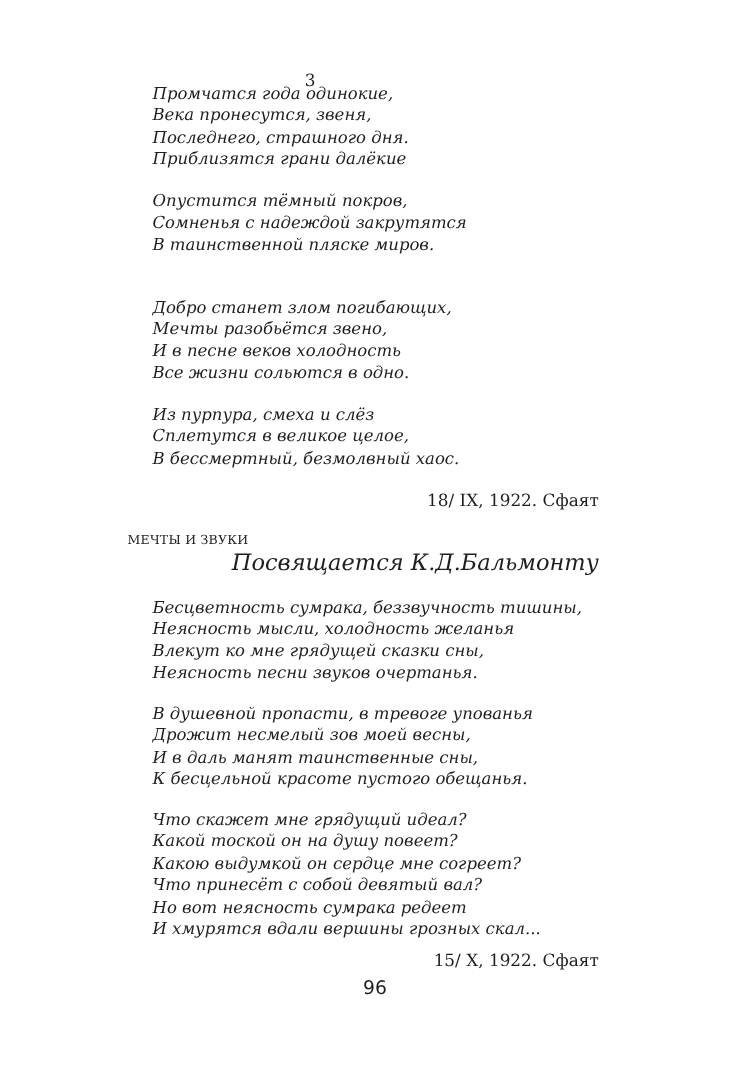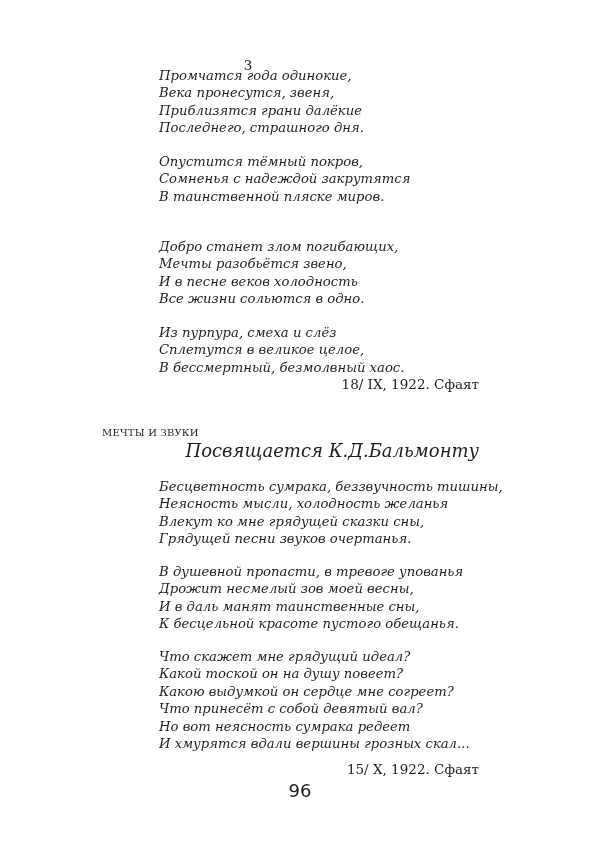--- a/index.html
+++ b/index.html
@@ -30,21 +30,21 @@
       line-height: 17px;
     }
     .stanza {
       position: absolute;
       left: 122px;
       font-style: italic;
       font-size: 13.2px;
       line-height: 17.4px;
       white-space: nowrap;
     }
-    .stanza .line { display: block; margin-left: 37px; }
+    .stanza .line { display: block; }
     .date {
       position: absolute;
       right: 121px;
       font-size: 13.5px;
       line-height: 17px;
       white-space: nowrap;
     }
     .title {
       position: absolute;
       left: 102px;
@@ -62,36 +62,36 @@
       line-height: 17px;
       white-space: nowrap;
     }
     .page-number {
       position: absolute;
       left: 280px;
       top: 782px;
       width: 40px;
       text-align: center;
       font-family: "DejaVu Sans", "Liberation Sans", sans-serif;
-      font-size: 18px;
+      font-size: 15px;
       line-height: 17px;
     }
   </style>
 </head>
 <body>
 
 <div class="page">
 
   <div class="section-num">3</div>
 
   <div class="stanza" style="top:67px;">
     <span class="line">Промчатся года одинокие,</span>
     <span class="line">Века пронесутся, звеня,</span>
+    <span class="line">Последнего, страшного дня.</span>
     <span class="line">Приблизятся грани далёкие</span>
-    <span class="line">Последнего, страшного дня.</span>
   </div>
 
   <div class="stanza" style="top:153px;">
     <span class="line">Опустится тёмный покров,</span>
     <span class="line">Сомненья с надеждой закрутятся</span>
     <span class="line">В таинственной пляске миров.</span>
   </div>
 
   <div class="stanza" style="top:238px;">
     <span class="line">Добро станет злом погибающих,</span>
@@ -99,30 +99,30 @@
     <span class="line">И в песне веков холодность</span>
     <span class="line">Все жизни сольются в одно.</span>
   </div>
 
   <div class="stanza" style="top:324px;">
     <span class="line">Из пурпура, смеха и слёз</span>
     <span class="line">Сплетутся в великое целое,</span>
     <span class="line">В бессмертный, безмолвный хаос.</span>
   </div>
 
-  <div class="date" style="top:376px;">18/ IX, 1922. Сфаят</div>
+  <div class="date" style="top:393px;">18/ IX, 1922. Сфаят</div>
 
   <div class="title">МЕЧТЫ И ЗВУКИ</div>
   <div class="dedication">Посвящается К.Д.Бальмонту</div>
 
   <div class="stanza" style="top:478px;">
     <span class="line">Бесцветность сумрака, беззвучность тишины,</span>
     <span class="line">Неясность мысли, холодность желанья</span>
     <span class="line">Влекут ко мне грядущей сказки сны,</span>
-    <span class="line">Грядущей песни звуков очертанья.</span>
+    <span class="line">Неясность песни звуков очертанья.</span>
   </div>
 
   <div class="stanza" style="top:563px;">
     <span class="line">В душевной пропасти, в тревоге упованья</span>
     <span class="line">Дрожит несмелый зов моей весны,</span>
     <span class="line">И в даль манят таинственные сны,</span>
     <span class="line">К бесцельной красоте пустого обещанья.</span>
   </div>
 
   <div class="stanza" style="top:648px;">

